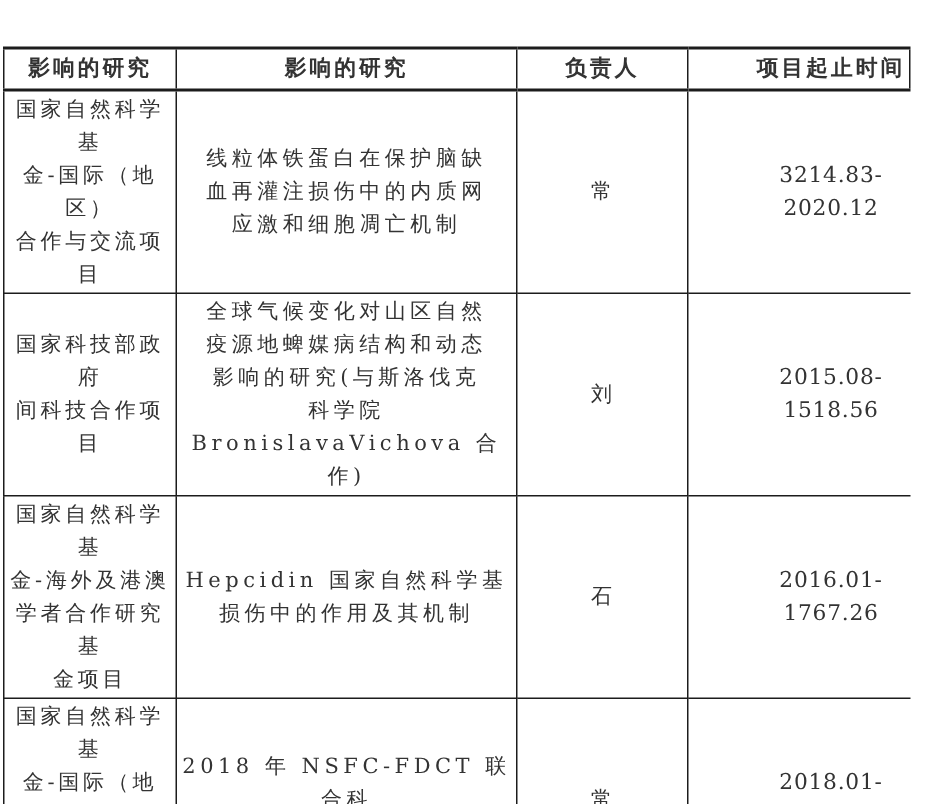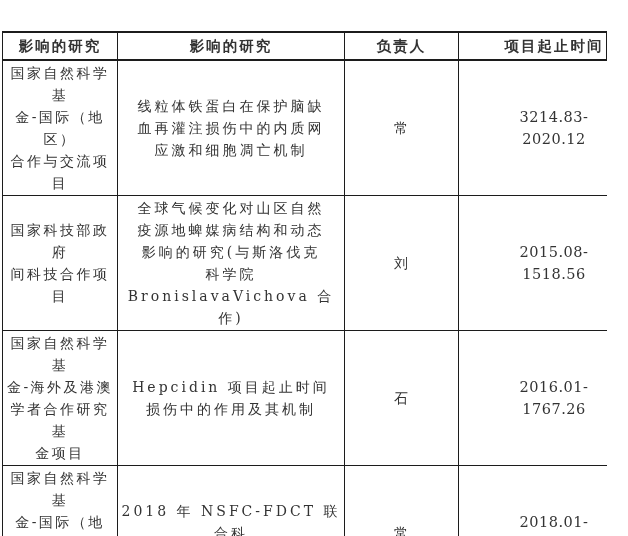--- a/index.html
+++ b/index.html
@@ -95,21 +95,21 @@
 科学院
 BronislavaVichova 合作)</td>
         <td class="cell-person">刘</td>
         <td class="cell-time">2015.08-1518.56</td>
       </tr>
       <tr style="height:88px;">
         <td class="cell-type">国家自然科学基
 金-海外及港澳
 学者合作研究基
 金项目</td>
-        <td class="cell-name">Hepcidin 项目起止时间
+        <td class="cell-name">Hepcidin 国家自然科学基
 损伤中的作用及其机制</td>
         <td class="cell-person">石</td>
         <td class="cell-time">2016.01-1767.26</td>
       </tr>
       <tr style="height:70px;">
         <td class="cell-type">国家自然科学基
 金-国际（地区）
 合作与交流项目</td>
         <td class="cell-name">2018 年 NSFC-FDCT 联合科
 研资助基金项目评审会</td>

